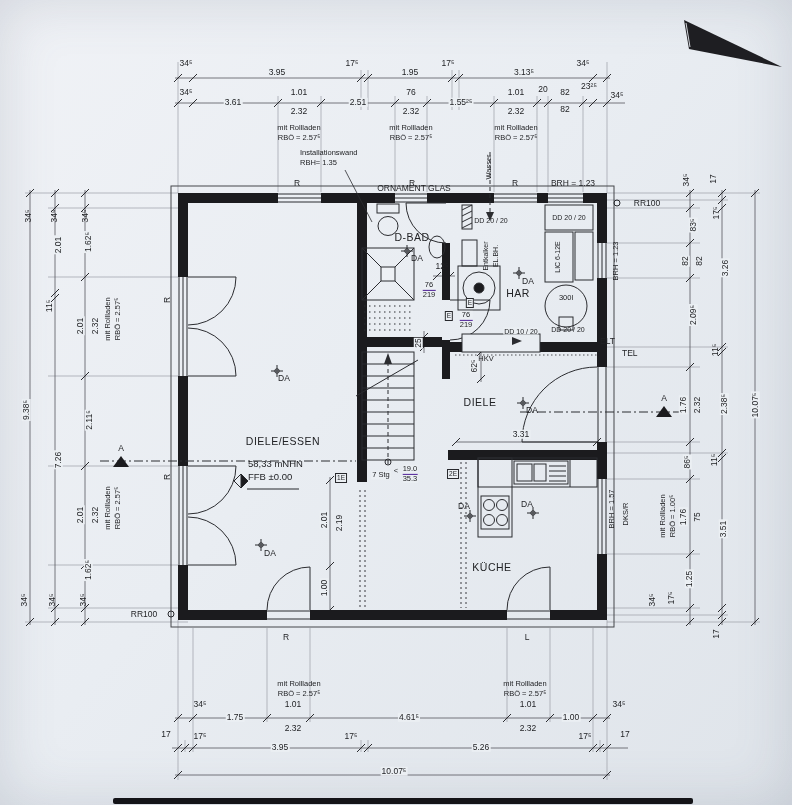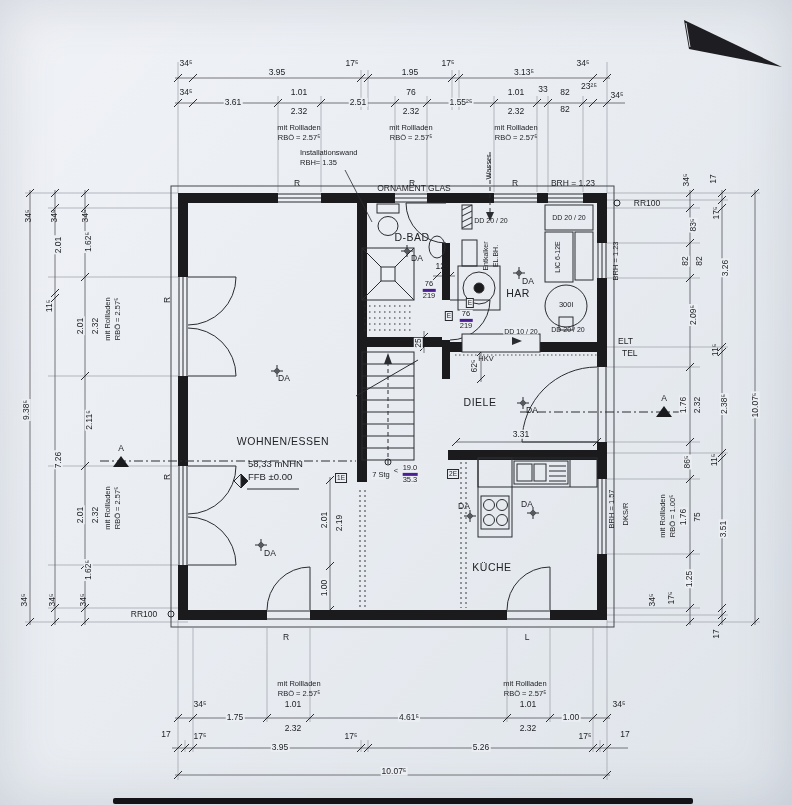--- a/index.html
+++ b/index.html
@@ -12,21 +12,21 @@
   .bg{background:#ebeff3;padding:0 1px}
   .rot{transform:translate(-50%,-50%) rotate(-90deg)}
   .la{transform:translate(0,-50%)}
   .room{font-size:10.5px;letter-spacing:.5px}
   .sm{font-size:7.5px}
   .xs{font-size:7px}
   .tag{position:absolute;transform:translate(-50%,-50%);font-size:6.5px;line-height:8px;
     border:1px solid #27282c;background:#ebeff3;padding:0 1px;white-space:nowrap}
   .frac{position:absolute;transform:translate(-50%,-50%);display:inline-flex;
     flex-direction:column;align-items:center;font-size:7.5px;line-height:1.15;background:#ebeff3}
-  .frac span+span{border-top:3px solid #4c1d95}
+  .frac span+span{border-top:1px solid #4c1d95}
   svg{position:absolute;left:0;top:0}
 </style>
 </head>
 <body>
 
 <div id="paper">
 
 <svg width="792" height="805" viewBox="0 0 792 805">
 
   <g stroke="#9b9ea6" stroke-width="0.7" fill="none">
@@ -186,21 +186,21 @@
 <span class="lbl bg" style="left:524px;top:72px">3.13⁵</span>
 <span class="lbl" style="left:583px;top:63px">34⁵</span>
 
 <span class="lbl" style="left:186px;top:92px">34⁵</span>
 <span class="lbl bg" style="left:233px;top:102px">3.61</span>
 <span class="lbl" style="left:299px;top:92px">1.01</span>
 <span class="lbl bg" style="left:358px;top:102px">2.51</span>
 <span class="lbl" style="left:411px;top:92px">76</span>
 <span class="lbl bg" style="left:461px;top:102px">1.55²⁵</span>
 <span class="lbl" style="left:516px;top:92px">1.01</span>
-<span class="lbl" style="left:543px;top:89px">33</span>
+<span class="lbl" style="left:543px;top:89px">20</span>
 <span class="lbl" style="left:565px;top:92px">82</span>
 <span class="lbl" style="left:589px;top:86px">23²⁵</span>
 <span class="lbl" style="left:617px;top:95px">34⁵</span>
 <span class="lbl" style="left:299px;top:111px">2.32</span>
 <span class="lbl" style="left:411px;top:111px">2.32</span>
 <span class="lbl" style="left:516px;top:111px">2.32</span>
 <span class="lbl" style="left:565px;top:109px">82</span>
 
 <span class="lbl sm" style="left:299px;top:128px">mit Rollladen</span>
 <span class="lbl sm" style="left:299px;top:138px">RBÖ = 2.57⁵</span>
@@ -266,21 +266,21 @@
 <span class="lbl rot bg" style="left:723px;top:529px">3.51</span>
 <span class="lbl rot" style="left:671px;top:598px">17⁵</span>
 <span class="lbl rot" style="left:716px;top:634px">17</span>
 <span class="lbl rot bg" style="left:755px;top:405px">10.07⁵</span>
 <span class="lbl sm rot" style="left:663px;top:516px">mit Rollladen</span>
 <span class="lbl sm rot" style="left:673px;top:516px">RBÖ = 1.00⁵</span>
 <span class="lbl" style="left:664px;top:398px">A</span>
 <span class="lbl sm rot" style="left:616px;top:261px">BRH = 1.23</span>
 <span class="lbl sm rot" style="left:612px;top:509px">BRH = 1.57</span>
 <span class="lbl sm rot" style="left:626px;top:514px">DKS/R</span>
-<span class="lbl la" style="left:618px;top:341px">ELT</span>
+<span class="lbl la" style="left:600px;top:341px">ELT</span>
 <span class="lbl la" style="left:622px;top:353px">TEL</span>
 
 <span class="lbl" style="left:200px;top:704px">34⁵</span>
 <span class="lbl bg" style="left:235px;top:717px">1.75</span>
 <span class="lbl" style="left:293px;top:704px">1.01</span>
 <span class="lbl" style="left:293px;top:728px">2.32</span>
 <span class="lbl bg" style="left:409px;top:717px">4.61⁵</span>
 <span class="lbl" style="left:528px;top:704px">1.01</span>
 <span class="lbl" style="left:528px;top:728px">2.32</span>
 <span class="lbl bg" style="left:571px;top:717px">1.00</span>
@@ -293,21 +293,21 @@
 <span class="lbl" style="left:200px;top:736px">17⁵</span>
 <span class="lbl bg" style="left:280px;top:747px">3.95</span>
 <span class="lbl" style="left:351px;top:736px">17⁵</span>
 <span class="lbl bg" style="left:481px;top:747px">5.26</span>
 <span class="lbl" style="left:585px;top:736px">17⁵</span>
 <span class="lbl" style="left:625px;top:734px">17</span>
 <span class="lbl bg" style="left:394px;top:771px">10.07⁵</span>
 <span class="lbl" style="left:286px;top:637px">R</span>
 <span class="lbl" style="left:527px;top:637px">L</span>
 
-<span class="lbl room" style="left:283px;top:441px">WOHNEN/ESSEN</span>
+<span class="lbl room" style="left:283px;top:441px">DIELE/ESSEN</span>
 <span class="lbl room" style="left:492px;top:567px">KÜCHE</span>
 <span class="lbl room" style="left:480px;top:402px">DIELE</span>
 <span class="lbl room" style="left:412px;top:237px">D-BAD</span>
 <span class="lbl room" style="left:518px;top:293px">HAR</span>
 
 <span class="lbl la" style="left:248px;top:464px;font-size:9.5px">58,33 mNHN</span>
 <span class="lbl la" style="left:248px;top:477px;font-size:9.5px">FFB ±0.00</span>
 
 <span class="lbl" style="left:284px;top:378px">DA</span>
 <span class="lbl" style="left:270px;top:553px">DA</span>
@@ -340,21 +340,21 @@
   <span>76</span>
   <span>219</span>
 </span>
 <span class="tag" style="left:449px;top:316px">E</span>
 <span class="tag" style="left:470px;top:303px">E</span>
 <span class="tag" style="left:341px;top:478px">1E</span>
 <span class="tag" style="left:453px;top:474px">2E</span>
 
 <span class="lbl xs rot" style="left:485px;top:256px">Entkalker</span>
 <span class="lbl xs rot" style="left:495px;top:256px">EL.BH.</span>
-<span class="lbl sm" style="left:566px;top:305px">300l</span>
+<span class="lbl sm" style="left:566px;top:298px">300l</span>
 <span class="lbl xs rot" style="left:557px;top:257px">LIC 6-12E</span>
 <span class="lbl sm" style="left:486px;top:359px">HKV</span>
 <span class="lbl xs" style="left:491px;top:220px">DD 20 / 20</span>
 <span class="lbl xs" style="left:569px;top:217px">DD 20 / 20</span>
 <span class="lbl xs" style="left:568px;top:329px">DD 20 / 20</span>
 <span class="lbl xs bg" style="left:521px;top:331px">DD 10 / 20</span>
 
 </div>
 
 </body></html>

